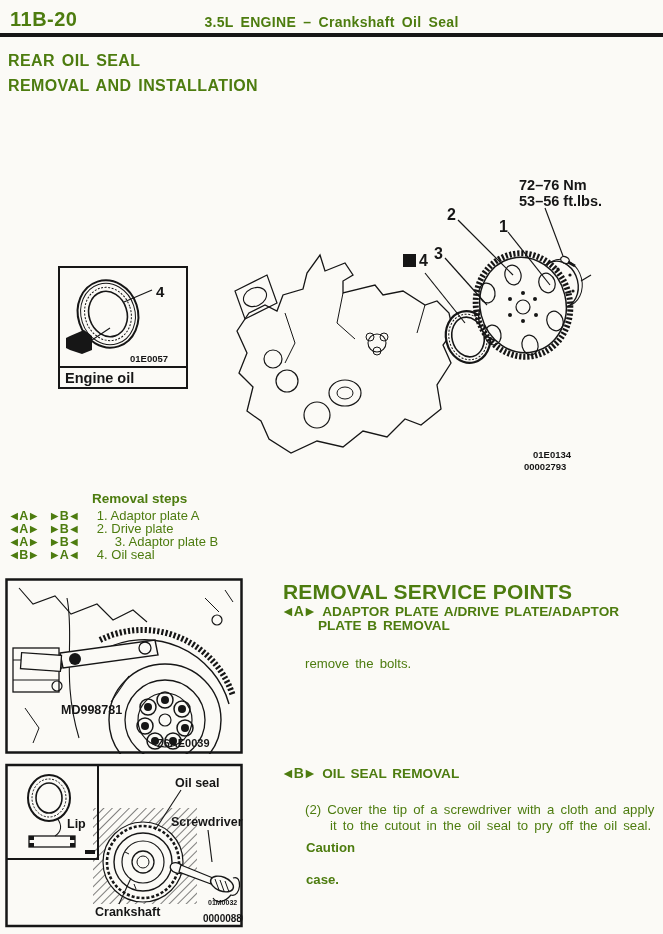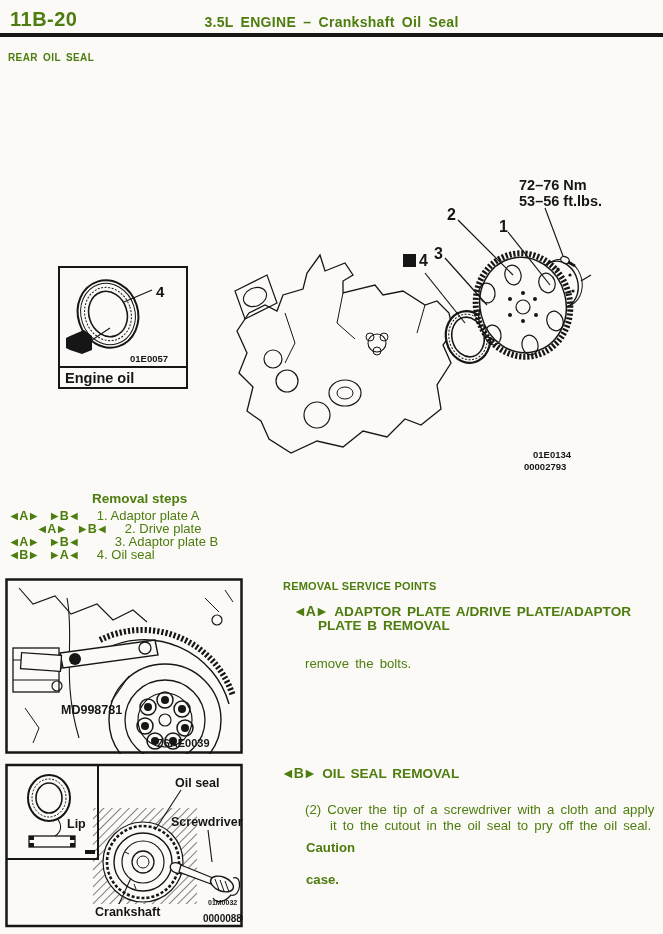--- a/index.html
+++ b/index.html
@@ -8,52 +8,53 @@
     width:663px;height:934px;
     background:#fbfaf6;
     font-family:"Liberation Sans", sans-serif;
     color:#4d7c0f;
     overflow:hidden;
   }
   .abs{position:absolute;}
   .pgnum{font-size:20px;font-weight:bold;letter-spacing:0.5px;}
   .htitle{font-size:14px;font-weight:bold;letter-spacing:0.3px;word-spacing:3px;}
   .rule{background:#161616;}
-  .h1{font-size:10px;font-weight:bold;letter-spacing:0.4px;word-spacing:2px;}
+  .h1{font-size:16px;font-weight:bold;letter-spacing:0.4px;word-spacing:2px;}
   .prebox{
     border:2px solid #161616;
     width:296px;height:56px;
     padding:3px 6px;
     box-sizing:border-box;
     font-size:12.3px;line-height:13.5px;
   }
   .prebox .t{font-weight:bold;}
   .steps-title{font-size:13.5px;font-weight:bold;}
   .step-row{font-size:13px;line-height:13px;white-space:nowrap;}
   .marker{font-weight:bold;letter-spacing:-1px;font-size:12.5px;}
-  .rsp-title{font-size:11px;font-weight:bold;letter-spacing:0.2px;text-align:right;}
+  .rsp-title{font-size:21px;font-weight:bold;letter-spacing:0.2px;text-align:right;}
   .sp-marker{font-size:14px;font-weight:bold;letter-spacing:-1px;}
   .sp-head{font-size:13.6px;font-weight:bold;word-spacing:2px;}
   .body-line{font-size:13.2px;word-spacing:2.5px;white-space:nowrap;}
   .body-bold{font-weight:bold;}
   svg text{font-family:"Liberation Sans", sans-serif;font-weight:bold;fill:#161616;}
   svg .ln{stroke:#161616;fill:none;}
   svg .fillbg{fill:#fbfaf6;stroke:#161616;}
   svg .blk{fill:#161616;stroke:none;}
 </style>
 </head>
 <body>
 
 <div class="page">
 
   <div class="abs pgnum" style="left:10px;top:8px;">11B-20</div>
   <div class="abs htitle" style="left:0;top:14px;width:663px;text-align:center;">3.5L ENGINE – Crankshaft Oil Seal</div>
   <div class="abs rule" style="left:0;top:33px;width:663px;height:4px;"></div>
 
   <div class="abs h1" style="left:8px;top:52px;">REAR OIL SEAL</div>
+  <div class="abs h1" style="left:8px;top:77px;">REMOVAL AND INSTALLATION</div>
 
 
   <svg class="abs" style="left:225px;top:163px;" width="438" height="330" viewBox="0 0 438 330">
 
     <g>
       <path class="ln" stroke-width="1.3" d="M95,92 L100,108 L120,100 L128,112 L118,118 L118,130 L150,122 L158,132 L178,128 L200,142 L212,138 L224,150 L228,168 L218,182 L226,200 L212,222 L216,246 L196,262 L180,256 L162,274 L138,268 L118,284 L92,278 L66,290 L44,276 L36,258 L22,248 L28,224 L14,210 L22,190 L12,168 L24,150 L40,142 L52,148 L58,132 L78,126 L82,110 Z"></path>
       <path class="ln" stroke-width="1.2" d="M10,128 L42,112 L52,140 L20,156 Z"></path>
       <ellipse class="ln" stroke-width="1.1" cx="30" cy="134" rx="12" ry="9" transform="rotate(-25 30 134)"></ellipse>
       <circle class="ln" stroke-width="1.2" cx="62" cy="218" r="11"></circle>
       <circle class="ln" stroke-width="1.2" cx="92" cy="252" r="13"></circle>
@@ -155,21 +156,21 @@
     <text x="72" y="96" font-size="9.5">01E0057</text>
     <text x="7" y="117" font-size="14.5">Engine oil</text>
   </svg>
 
   <div class="abs steps-title" style="left:92px;top:491px;">Removal steps</div>
   <div class="abs step-row" style="left:8px;top:509px;">
     <span class="marker">◄A►</span>
     <span class="marker" style="margin-left:6px;">►B◄</span>
     <span style="margin-left:14px;">1. Adaptor plate A</span>
   </div>
-  <div class="abs step-row" style="left:8px;top:522px;margin-left:28px;">
+  <div class="abs step-row" style="left:8px;top:522px;">
     <span class="marker">◄A►</span>
     <span class="marker" style="margin-left:6px;">►B◄</span>
     <span style="margin-left:14px;">2. Drive plate</span>
   </div>
   <div class="abs step-row" style="left:8px;top:535px;">
     <span class="marker">◄A►</span>
     <span class="marker" style="margin-left:6px;">►B◄</span>
     <span style="margin-left:32px;">3. Adaptor plate B</span>
   </div>
   <div class="abs step-row" style="left:8px;top:548px;">
@@ -272,21 +273,21 @@
     <path class="ln" stroke-width="1.1" d="M114,142 L126,116"></path>
     <text x="170" y="25" font-size="12.5">Oil seal</text>
     <text x="166" y="64" font-size="12.5">Screwdriver</text>
     <text x="90" y="154" font-size="12.5">Crankshaft</text>
     <text x="203" y="143" font-size="7">01M0032</text>
     <text x="198" y="160" font-size="10">00000880</text>
   </svg>
 
   <div class="abs rsp-title" style="left:283px;top:580px;">REMOVAL SERVICE POINTS</div>
 
-  <div class="abs" style="left:293px;top:602px;">
+  <div class="abs" style="left:281px;top:602px;">
     <span class="sp-marker">◄A►</span>
     <span class="sp-head" style="margin-left:2px;">ADAPTOR PLATE A/DRIVE PLATE/ADAPTOR</span>
   </div>
   <div class="abs sp-head" style="left:318px;top:618px;">PLATE B REMOVAL</div>
   <div class="abs body-line" style="left:305px;top:656px;">remove the bolts.</div>
 
   <div class="abs" style="left:281px;top:764px;">
     <span class="sp-marker">◄B►</span>
     <span class="sp-head" style="margin-left:2px;">OIL SEAL REMOVAL</span>
   </div>

